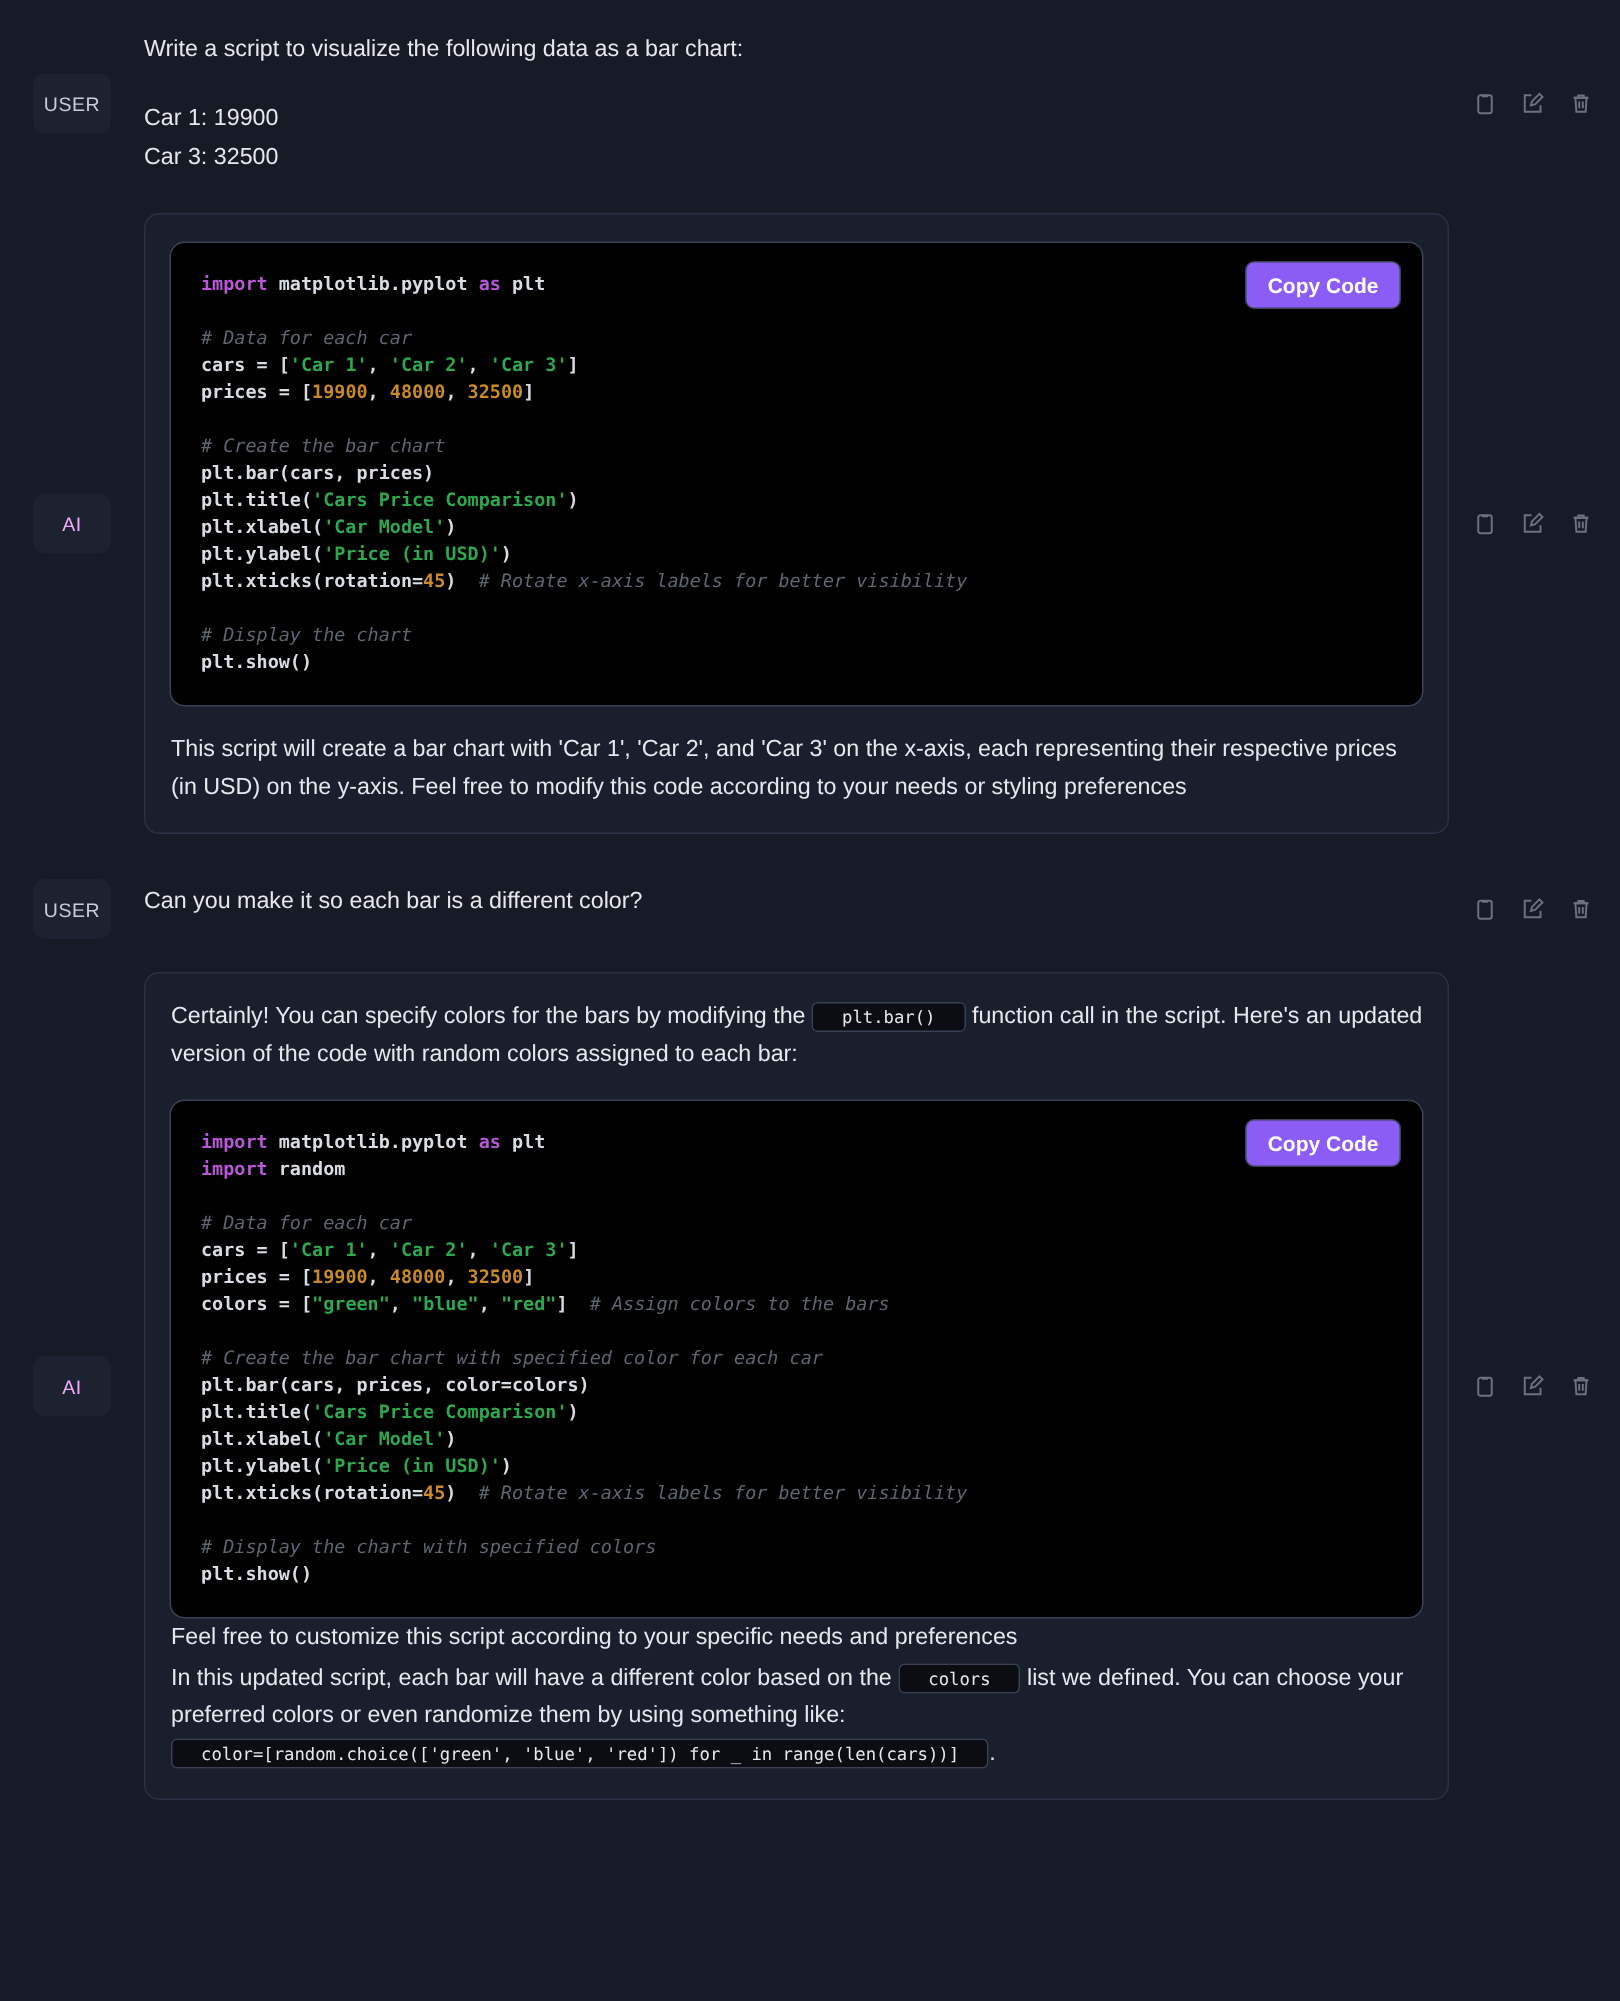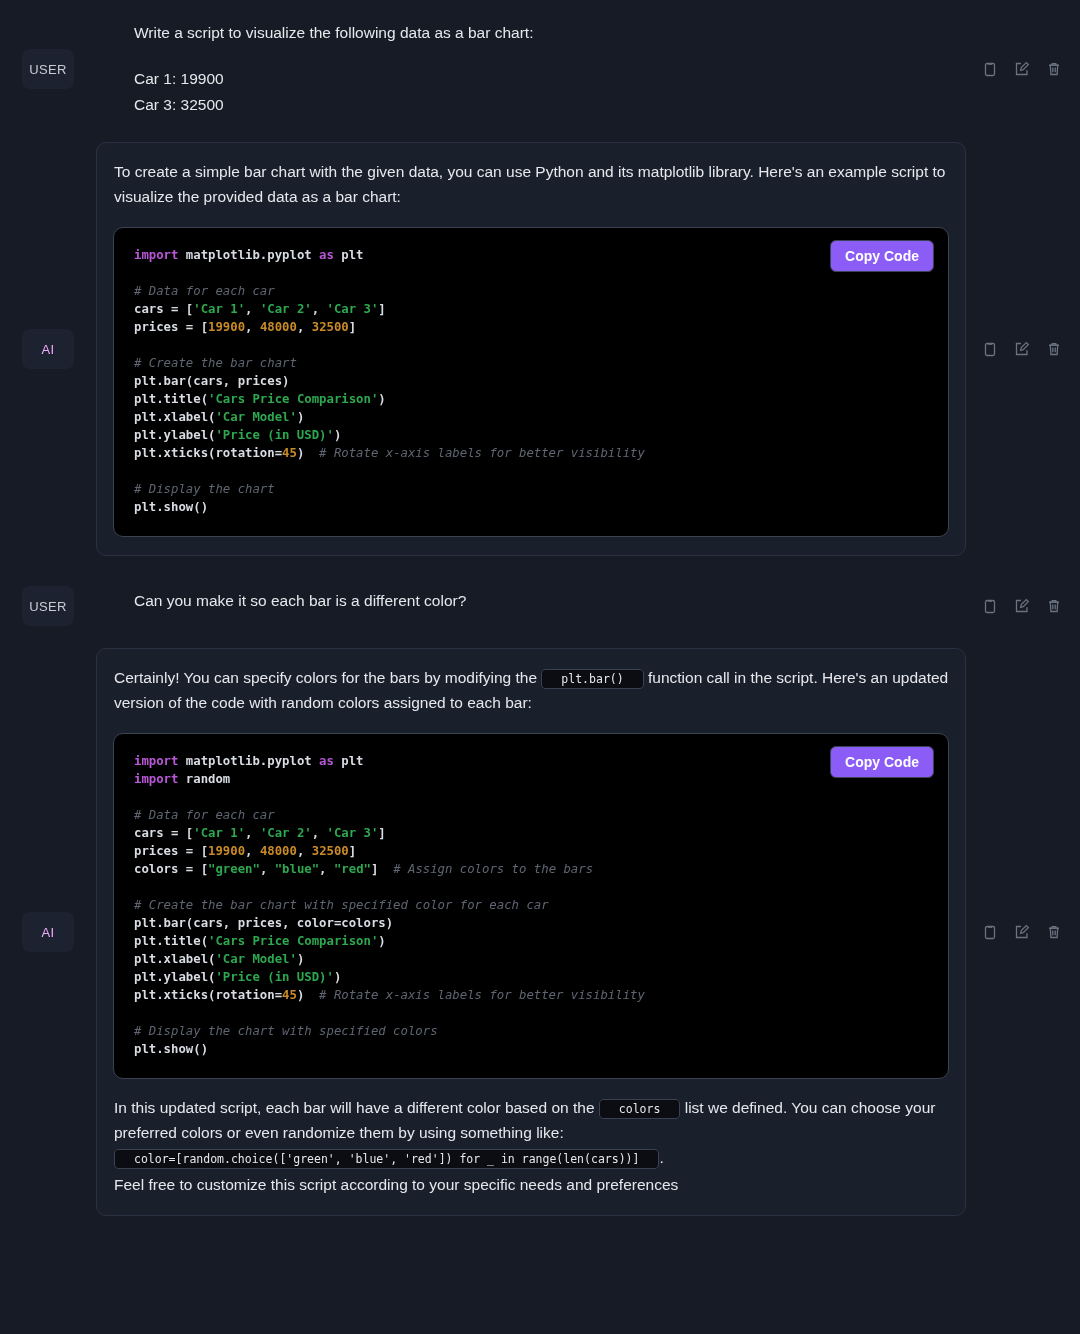--- a/index.html
+++ b/index.html
@@ -72,21 +72,20 @@
     display: block;
   }
   .act-icon svg { display: block; width: 16px; height: 16px; }
 
   
   .user-text {
     font-size: 15.5px;
     line-height: 26px;
     color: #e6e8ec;
     padding: 2px 0;
-    margin-left: 38px;
   }
   .user-text .spacer { height: 20px; }
 
   
   .ai-card {
     background: #1a1f2c;
     border: 1px solid #2b3142;
     border-radius: 10px;
     padding: 16px 16px 18px 16px;
   }
@@ -205,41 +204,41 @@
 
   <div class="gap-user-ai"></div>
 
   <div class="turn">
     <div class="role-col">
       <div class="role-badge ai">AI</div>
     </div>
     <div class="body-col">
       <div class="ai-card">
 
-        <div class="para para-top">To create a simple bar chart with the given data, you can use Python and its matplotlib library. Here's an example script to visualize the provided data as a bar chart:</div>
 
         <div class="code-block">
           <button class="copy-btn">Copy Code</button>
 <pre class="code"><span class="tok-kw">import</span><span class="tok-plain"> matplotlib.pyplot </span><span class="tok-kw">as</span><span class="tok-plain"> plt</span>
 
 <span class="tok-com"># Data for each car</span>
 <span class="tok-plain">cars = [</span><span class="tok-str">'Car 1'</span><span class="tok-plain">, </span><span class="tok-str">'Car 2'</span><span class="tok-plain">, </span><span class="tok-str">'Car 3'</span><span class="tok-plain">]</span>
 <span class="tok-plain">prices = [</span><span class="tok-num">19900</span><span class="tok-plain">, </span><span class="tok-num">48000</span><span class="tok-plain">, </span><span class="tok-num">32500</span><span class="tok-plain">]</span>
 
 <span class="tok-com"># Create the bar chart</span>
 <span class="tok-plain">plt.bar(cars, prices)</span>
 <span class="tok-plain">plt.title(</span><span class="tok-str">'Cars Price Comparison'</span><span class="tok-plain">)</span>
 <span class="tok-plain">plt.xlabel(</span><span class="tok-str">'Car Model'</span><span class="tok-plain">)</span>
 <span class="tok-plain">plt.ylabel(</span><span class="tok-str">'Price (in USD)'</span><span class="tok-plain">)</span>
 <span class="tok-plain">plt.xticks(rotation=</span><span class="tok-num">45</span><span class="tok-plain">)</span><span class="tok-com">  # Rotate x-axis labels for better visibility</span>
 
 <span class="tok-com"># Display the chart</span>
 <span class="tok-plain">plt.show()</span></pre>
         </div>
 
+        <div class="para para-after">This script will create a bar chart with 'Car 1', 'Car 2', and 'Car 3' on the x-axis, each representing their respective prices (in USD) on the y-axis. Feel free to modify this code according to your needs or styling preferences</div>
       </div>
     </div>
     <div class="actions-col">
       <span class="act-icon">
         <svg viewBox="0 0 16 16" fill="none" stroke="currentColor" stroke-width="1.3">
           <rect x="3.5" y="2.5" width="9" height="12" rx="1.5"></rect>
           <path d="M6 2.2h4v1.6H6z" fill="currentColor" stroke="none"></path>
         </svg>
       </span>
       <span class="act-icon">
@@ -317,23 +316,23 @@
 <span class="tok-plain">plt.bar(cars, prices, color=colors)</span>
 <span class="tok-plain">plt.title(</span><span class="tok-str">'Cars Price Comparison'</span><span class="tok-plain">)</span>
 <span class="tok-plain">plt.xlabel(</span><span class="tok-str">'Car Model'</span><span class="tok-plain">)</span>
 <span class="tok-plain">plt.ylabel(</span><span class="tok-str">'Price (in USD)'</span><span class="tok-plain">)</span>
 <span class="tok-plain">plt.xticks(rotation=</span><span class="tok-num">45</span><span class="tok-plain">)</span><span class="tok-com">  # Rotate x-axis labels for better visibility</span>
 
 <span class="tok-com"># Display the chart with specified colors</span>
 <span class="tok-plain">plt.show()</span></pre>
         </div>
 
+        <div class="para">Feel free to customize this script according to your specific needs and preferences</div>
+
         <div class="para para-after"><span>In this updated script, each bar will have a different color based on the </span><code class="chip">colors</code><span> list we defined. You can choose your preferred colors or even randomize them by using something like: </span><code class="chip">color=[random.choice(['green', 'blue', 'red']) for _ in range(len(cars))]</code><span>.</span></div>
-
-        <div class="para">Feel free to customize this script according to your specific needs and preferences</div>
       </div>
     </div>
     <div class="actions-col">
       <span class="act-icon">
         <svg viewBox="0 0 16 16" fill="none" stroke="currentColor" stroke-width="1.3">
           <rect x="3.5" y="2.5" width="9" height="12" rx="1.5"></rect>
           <path d="M6 2.2h4v1.6H6z" fill="currentColor" stroke="none"></path>
         </svg>
       </span>
       <span class="act-icon">

